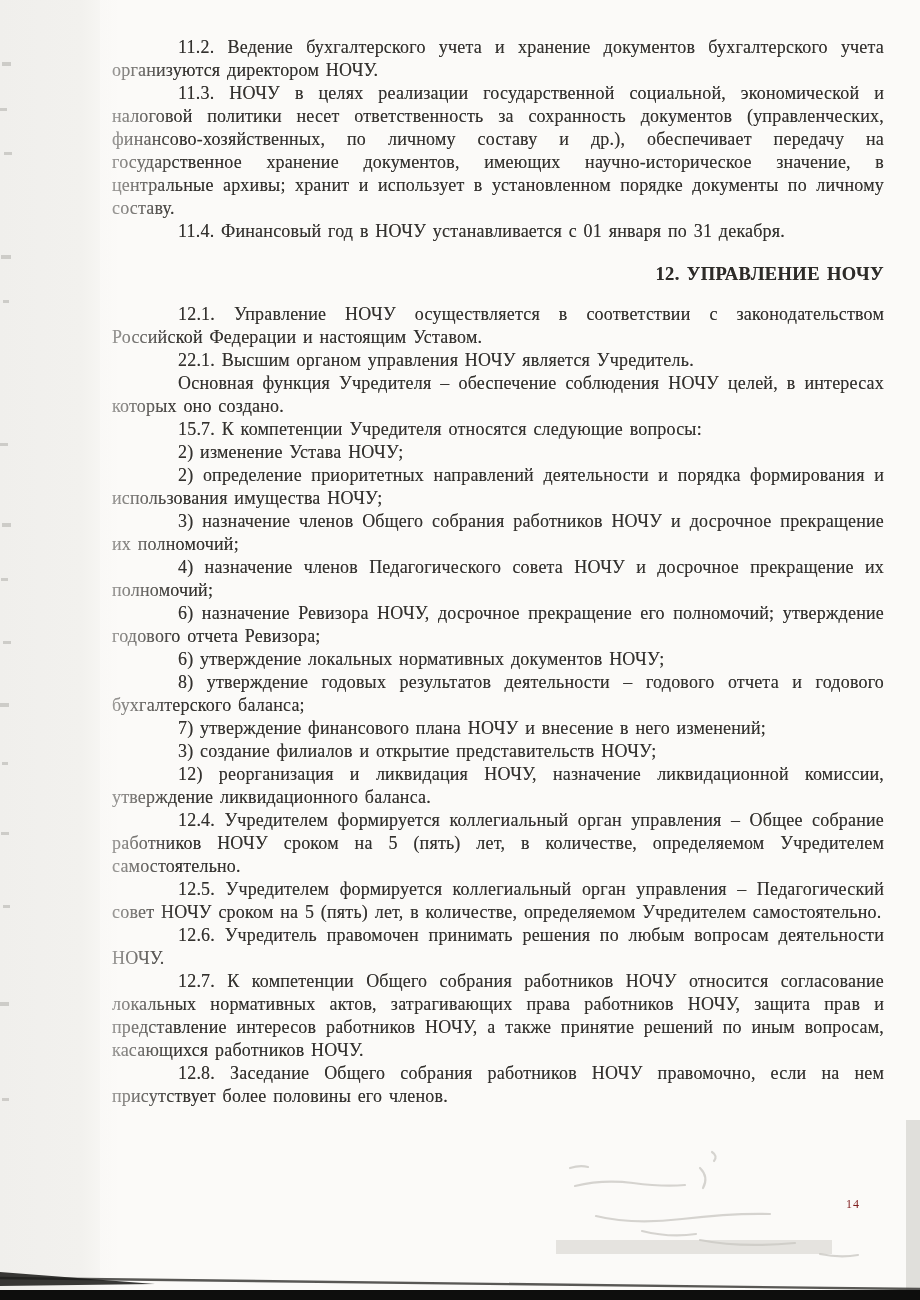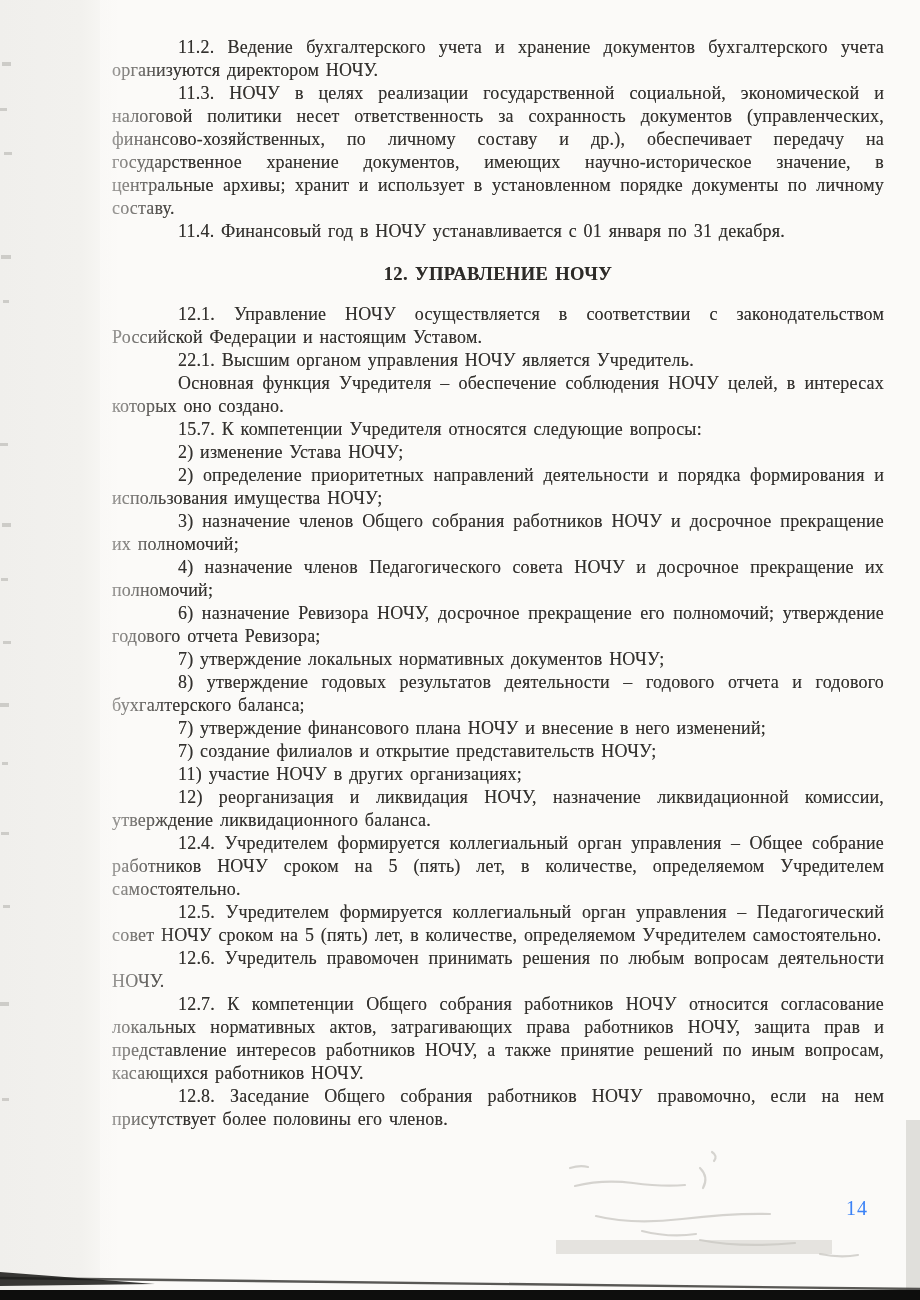--- a/index.html
+++ b/index.html
@@ -46,31 +46,31 @@
     letter-spacing: 0.2px;
     z-index: 2;
     text-shadow: 0 0 0.5px rgba(51,49,46,0.55);
   }
   .content p {
     margin: 0;
     text-indent: 66px;
   }
   .content h2 {
     margin: 20px 0 17px 0;
-    text-align: center;
+    text-align: right;
     font-size: 18.5px;
     font-weight: bold;
     letter-spacing: 0.4px;
     color: #2d2b28;
   }
   .page-number {
     position: absolute;
     left: 846px; top: 1197px;
-    font-size: 20px;
-    color: #3b82f6;
+    font-size: 12px;
+    color: #7f1d1d;
     z-index: 2;
     letter-spacing: 1px;
   }
   .artifacts {
     position: absolute;
     inset: 0;
     z-index: 1;
   }
   .artifacts-top {
     position: absolute;
@@ -127,25 +127,24 @@
 
     <p>12.1. Управление НОЧУ осуществляется в соответствии с законодательством Российской Федерации и настоящим Уставом.</p>
     <p>22.1. Высшим органом управления НОЧУ является Учредитель.</p>
     <p>Основная функция Учредителя – обеспечение соблюдения НОЧУ целей, в интересах которых оно создано.</p>
     <p>15.7. К компетенции Учредителя относятся следующие вопросы:</p>
     <p>2) изменение Устава НОЧУ;</p>
     <p>2) определение приоритетных направлений деятельности и порядка формирования и использования имущества НОЧУ;</p>
     <p>3) назначение членов Общего собрания работников НОЧУ и досрочное прекращение их полномочий;</p>
     <p>4) назначение членов Педагогического совета НОЧУ и досрочное прекращение их полномочий;</p>
     <p>6) назначение Ревизора НОЧУ, досрочное прекращение его полномочий; утверждение годового отчета Ревизора;</p>
-    <p>7) утверждение локальных нормативных документов НОЧУ;</p>
+    <p>6) утверждение локальных нормативных документов НОЧУ;</p>
     <p>8) утверждение годовых результатов деятельности – годового отчета и годового бухгалтерского баланса;</p>
     <p>7) утверждение финансового плана НОЧУ и внесение в него изменений;</p>
-    <p>7) создание филиалов и открытие представительств НОЧУ;</p>
-    <p>11) участие НОЧУ в других организациях;</p>
+    <p>3) создание филиалов и открытие представительств НОЧУ;</p>
     <p>12) реорганизация и ликвидация НОЧУ, назначение ликвидационной комиссии, утверждение ликвидационного баланса.</p>
     <p>12.4. Учредителем формируется коллегиальный орган управления – Общее собрание работников НОЧУ сроком на 5 (пять) лет, в количестве, определяемом Учредителем самостоятельно.</p>
     <p>12.5. Учредителем формируется коллегиальный орган управления – Педагогический совет НОЧУ сроком на 5 (пять) лет, в количестве, определяемом Учредителем самостоятельно.</p>
     <p>12.6. Учредитель правомочен принимать решения по любым вопросам деятельности НОЧУ.</p>
     <p>12.7. К компетенции Общего собрания работников НОЧУ относится согласование локальных нормативных актов, затрагивающих права работников НОЧУ, защита прав и представление интересов работников НОЧУ, а также принятие решений по иным вопросам, касающихся работников НОЧУ.</p>
     <p>12.8. Заседание Общего собрания работников НОЧУ правомочно, если на нем присутствует более половины его членов.</p>
   </div>
 
   <div class="fade-overlay"></div>
 

